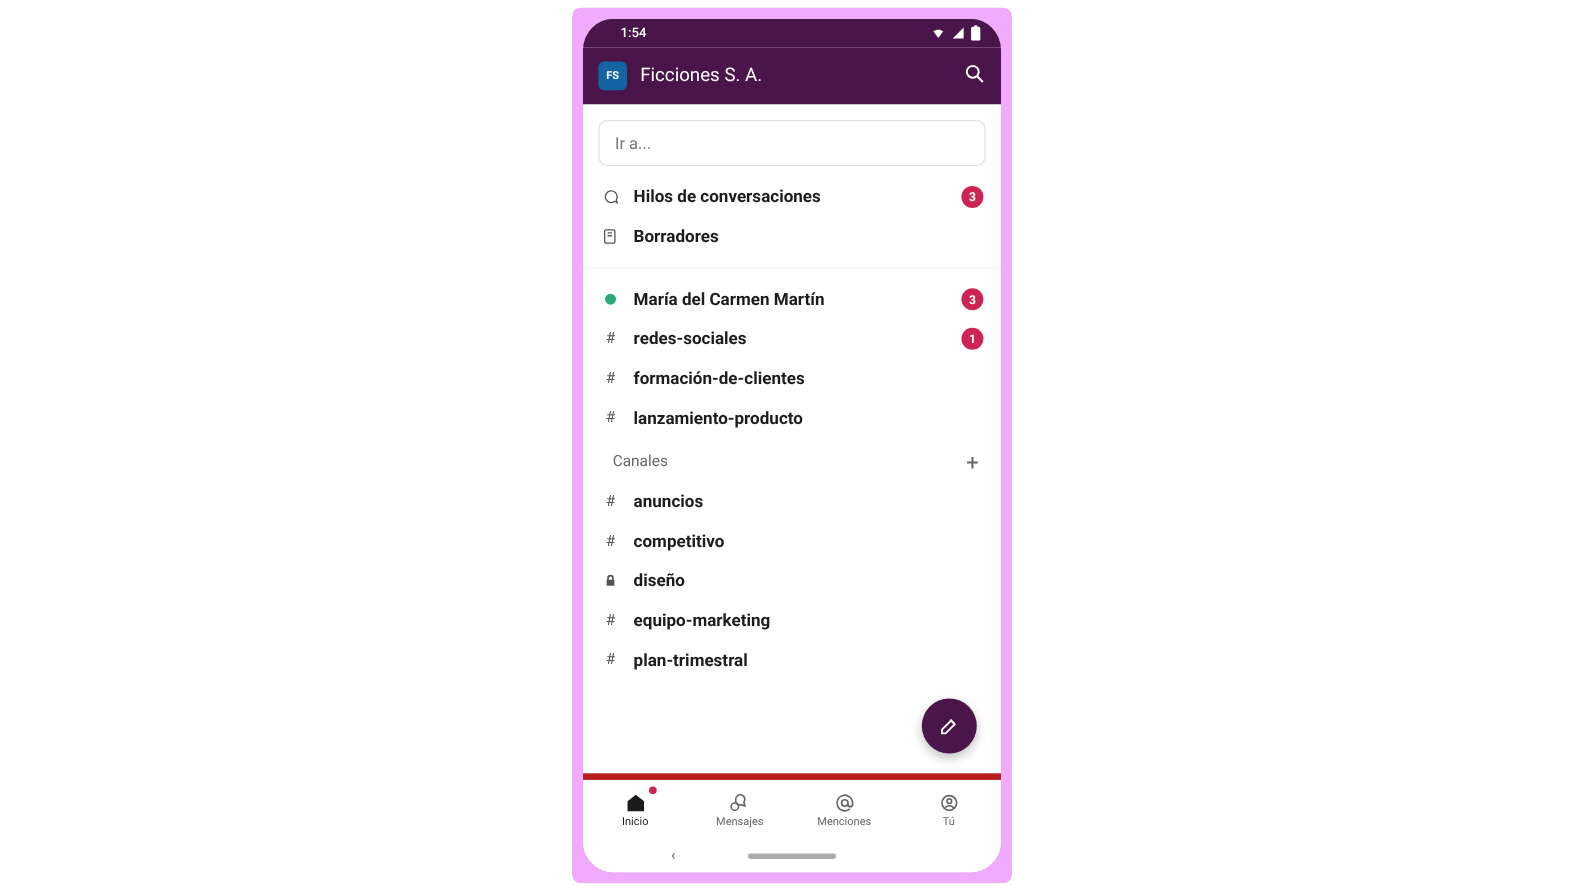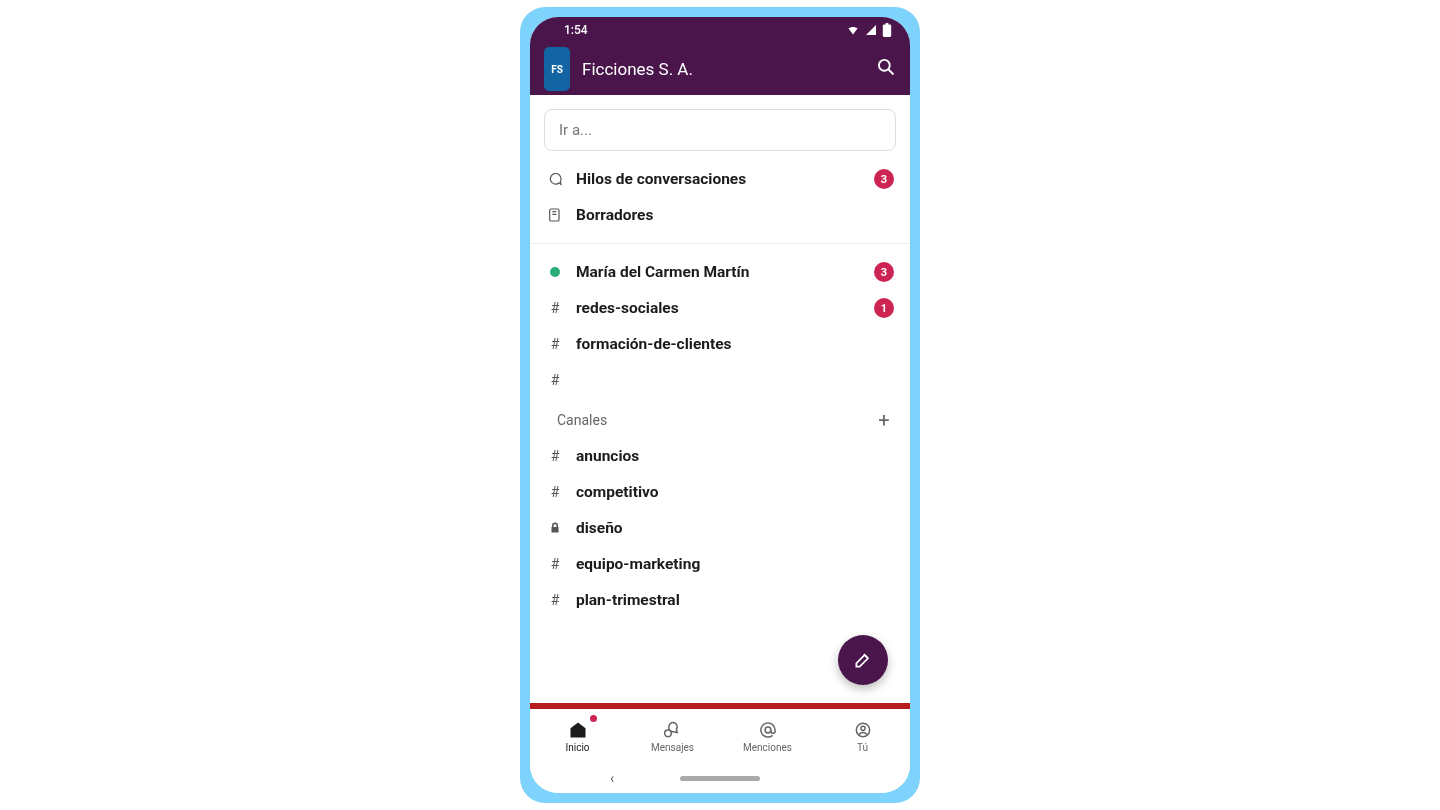--- a/index.html
+++ b/index.html
@@ -8,22 +8,22 @@
     height: 810px;
     background: #ffffff;
     display: flex;
     align-items: center;
     justify-content: center;
     font-family: -apple-system, BlinkMacSystemFont, "Segoe UI", Roboto, Helvetica, Arial, sans-serif;
   }
   .phone {
     width: 400px;
     height: 796px;
-    background: #7dd3fc;
-    border-radius: 25px;
+    background: #f0abfc;
+    border-radius: 8px;
     padding: 10px;
     position: relative;
   }
   .screen {
     width: 100%;
     height: 100%;
     background: #fff;
     border-radius: 28px;
     overflow: hidden;
     display: flex;
@@ -45,21 +45,21 @@
   .app-header {
     height: 52px;
     background: #4a154b;
     color: #fff;
     display: flex;
     align-items: center;
     padding: 0 14px;
     gap: 12px;
   }
   .ws-avatar {
-    width: 26px; height: 44px;
+    width: 26px; height: 26px;
     background: #1264a3;
     border-radius: 5px;
     color: #fff;
     font-size: 10px;
     font-weight: 700;
     display: flex;
     align-items: center;
     justify-content: center;
   }
   .ws-title {
@@ -279,20 +279,21 @@
         <span class="label">redes-sociales</span>
         <span class="badge">1</span>
       </div>
 
       <div class="row">
         <span class="icon-slot hash">#</span>
         <span class="label">formación-de-clientes</span>
       </div>
       <div class="row">
         <span class="icon-slot hash">#</span>
+        <span class="label">lanzamiento-producto</span>
       </div>
 
       <div class="section-header canales">
         <span class="sh-label">Canales</span>
         <span class="plus-btn">+</span>
       </div>
       <div class="row">
         <span class="icon-slot hash">#</span>
         <span class="label">anuncios</span>
       </div>

